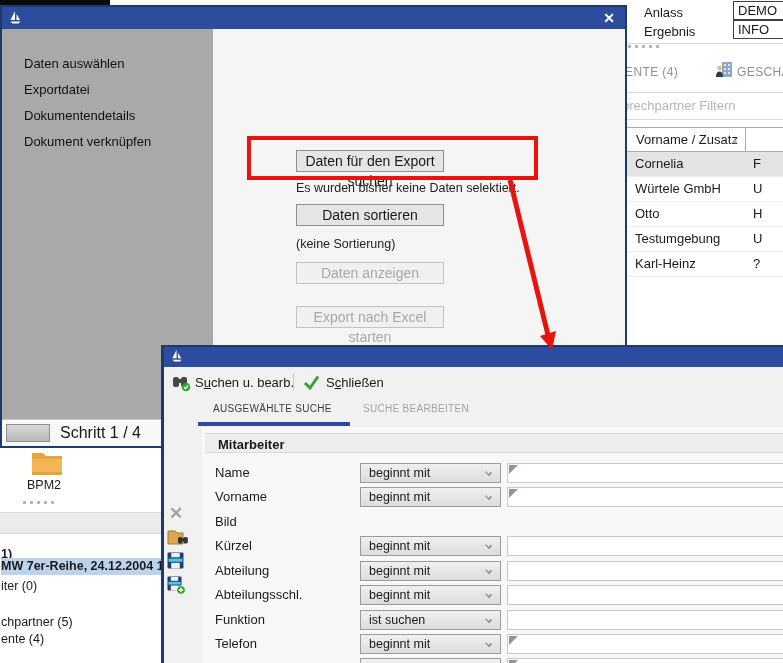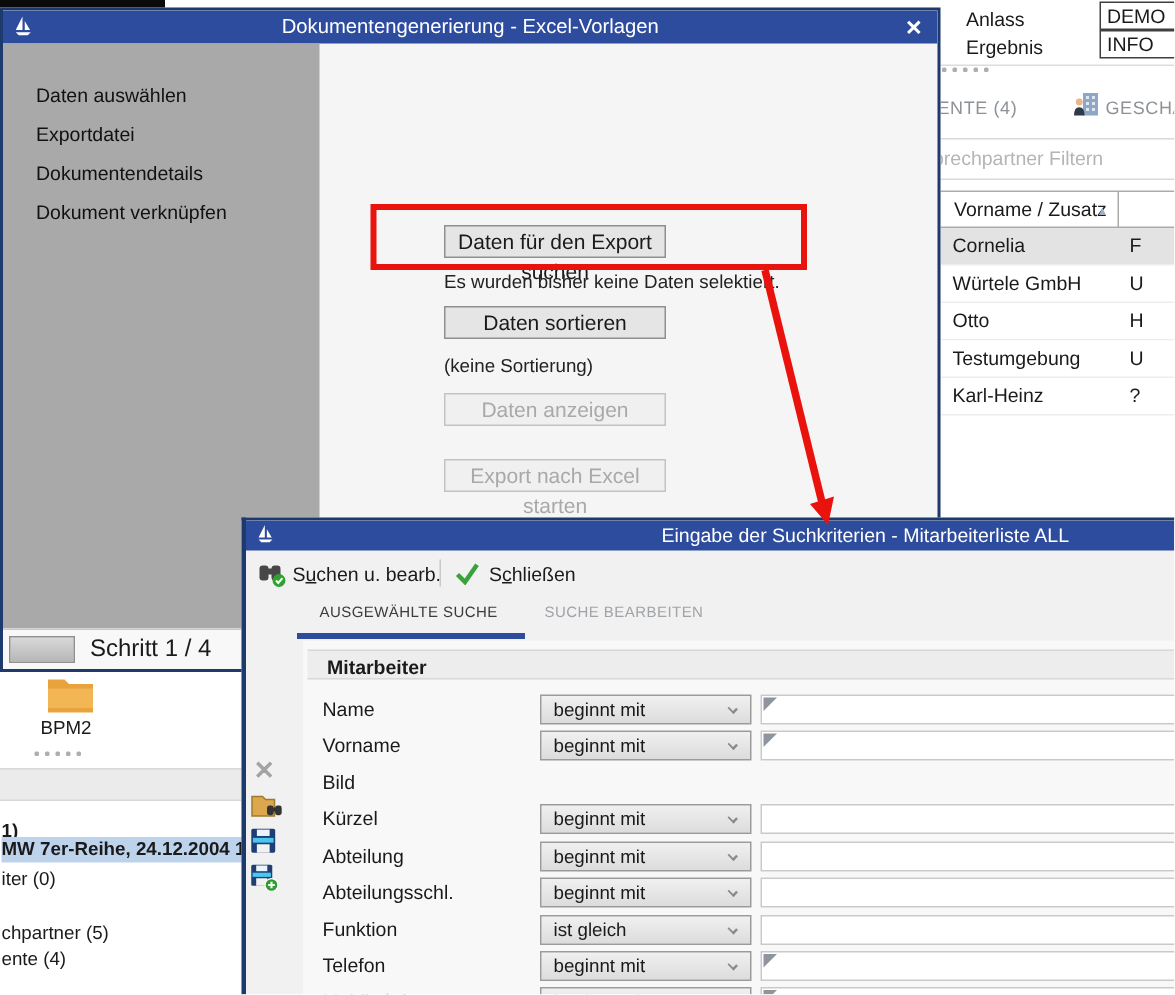--- a/index.html
+++ b/index.html
@@ -192,21 +192,20 @@
 
   <div id="dialog1" class="abs dlg">
     <div class="titlebar">
       <span class="boat">
         <svg width="13" height="15" viewBox="0 0 13 15">
           <path d="M6 1 L6 10 L1.5 10 Z" fill="#fff"></path>
           <path d="M7.5 4 L7.5 10 L11 10 Z" fill="#fff"></path>
           <path d="M1.5 11.5 h10 l-2 2 h-6 z" fill="#fff"></path>
         </svg>
       </span>
-      <span>Dokumentengenerierung - Excel-Vorlagen</span>
       <span id="d1-close">✕</span>
     </div>
 
     <div id="d1-sidebar">
       <div class="side-item active" style="top:26px">Daten auswählen</div>
       <div class="side-item" style="top:52px">Exportdatei</div>
       <div class="side-item" style="top:78px">Dokumentendetails</div>
       <div class="side-item" style="top:104px">Dokument verknüpfen</div>
     </div>
 
@@ -225,21 +224,20 @@
 
   <div id="dialog2" class="abs dlg">
     <div class="titlebar">
       <span class="boat" style="top:2px">
         <svg width="12" height="14" viewBox="0 0 13 15">
           <path d="M6 1 L6 10 L1.5 10 Z" fill="#fff"></path>
           <path d="M7.5 4 L7.5 10 L11 10 Z" fill="#fff"></path>
           <path d="M1.5 11.5 h10 l-2 2 h-6 z" fill="#fff"></path>
         </svg>
       </span>
-      <span id="d2-title">Eingabe der Suchkriterien - Mitarbeiterliste ALL</span>
     </div>
 
     <div id="d2-toolbar">
       <span class="abs" style="left:8px;top:7px">
         <svg width="19" height="18" viewBox="0 0 19 18">
           <rect x="1" y="3" width="6" height="10" rx="2.2" fill="#474747"></rect>
           <rect x="9" y="3" width="6" height="10" rx="2.2" fill="#474747"></rect>
           <rect x="6.5" y="5" width="3" height="4" fill="#474747"></rect>
           <circle cx="14" cy="13" r="4.3" fill="#2ea12e"></circle>
           <path d="M12 13 l1.5 1.6 L16.3 11.4" stroke="#fff" stroke-width="1.4" fill="none"></path>
@@ -333,21 +331,21 @@
         <span class="flabel">Abteilungsschl.</span>
         <div class="combo">
           <span class="val">beginnt mit</span>
           <span class="chev"></span>
         </div>
         <div class="finput"></div>
       </div>
       <div class="frow" style="top:183px">
         <span class="flabel">Funktion</span>
         <div class="combo">
-          <span class="val">ist gleich</span>
+          <span class="val">ist suchen</span>
           <span class="chev"></span>
         </div>
         <div class="finput"></div>
       </div>
       <div class="frow" style="top:207px">
         <span class="flabel">Telefon</span>
         <div class="combo">
           <span class="val">beginnt mit</span>
           <span class="chev"></span>
         </div>

